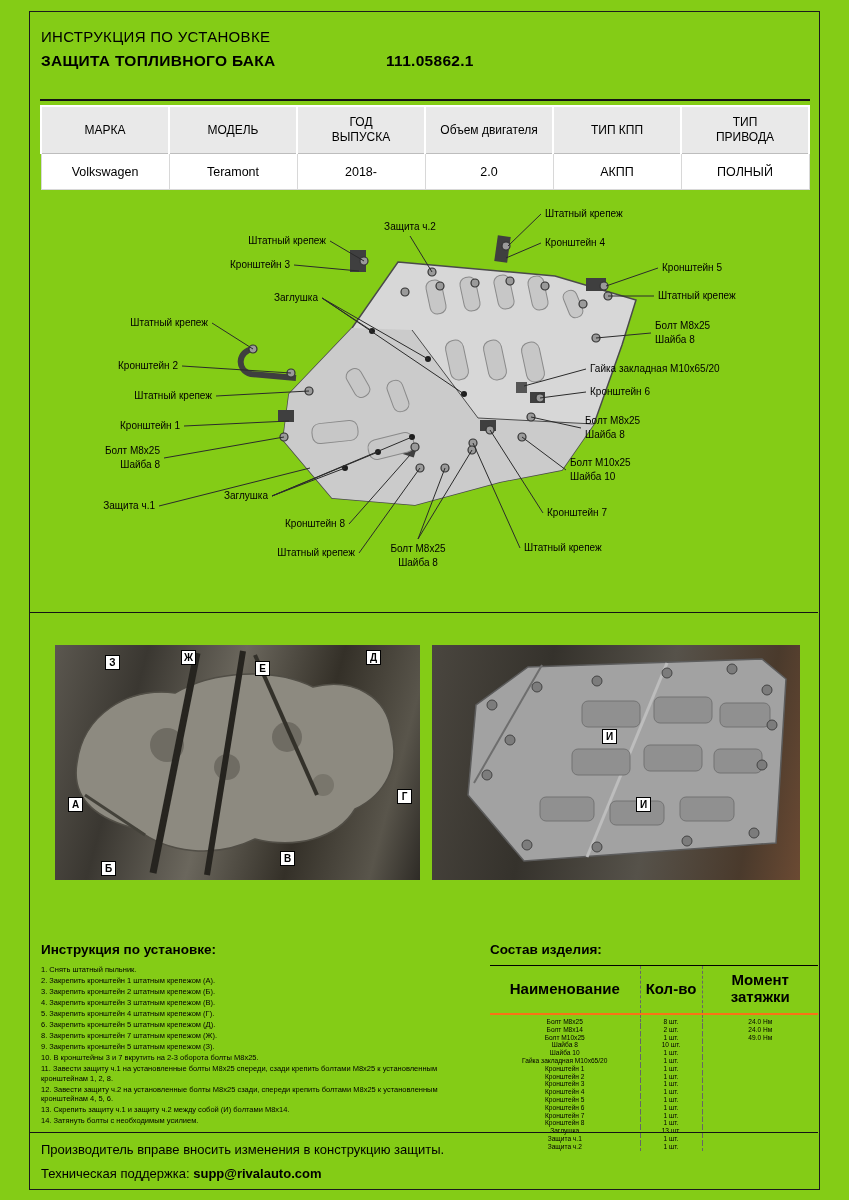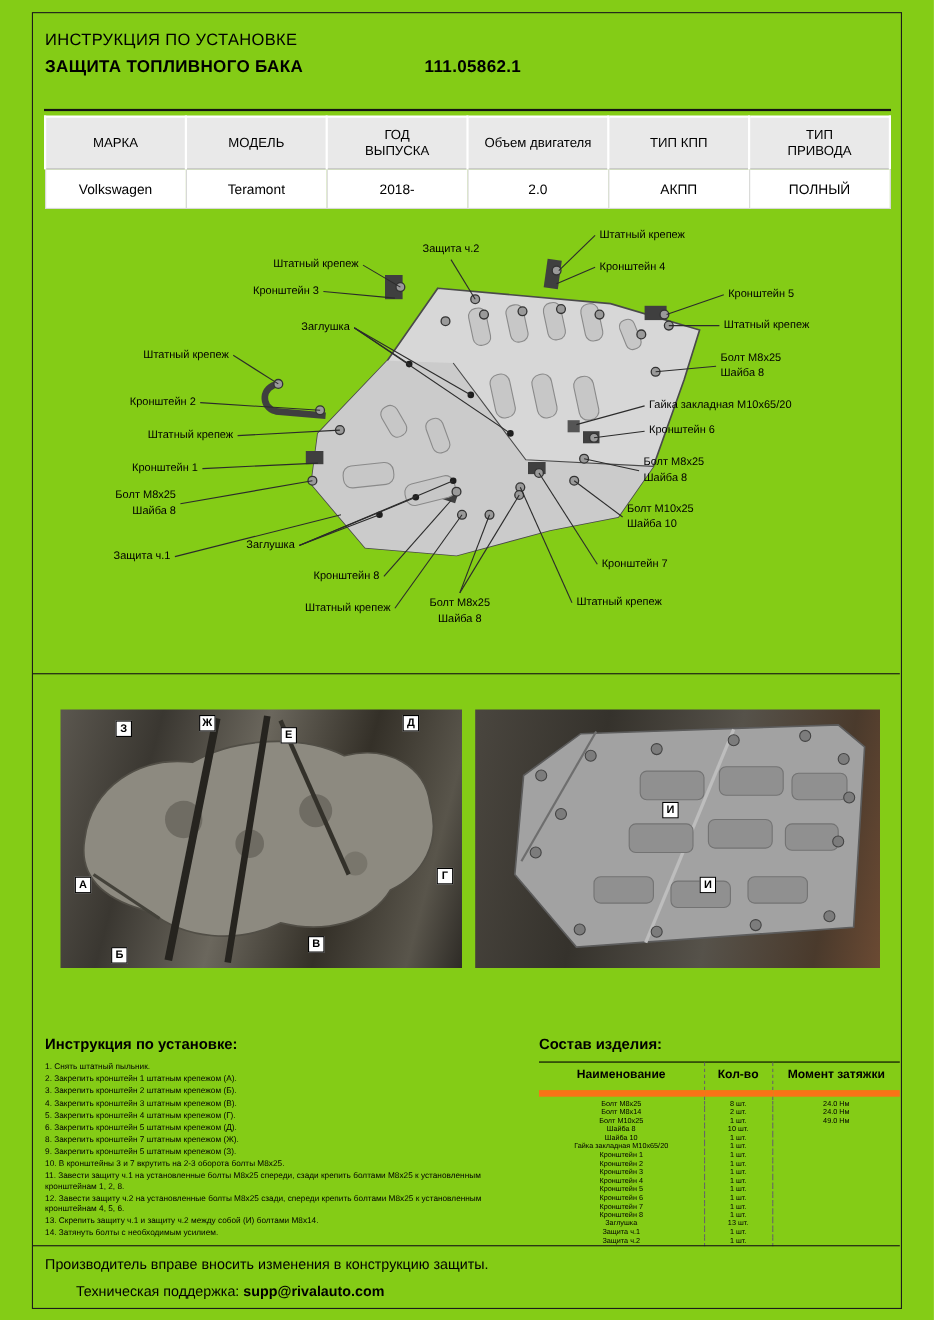--- a/index.html
+++ b/index.html
@@ -43,28 +43,28 @@
   .photo-svg{position:absolute;inset:0;width:100%;height:100%;}
   .marker-layer{position:absolute;inset:0;}
   .pmarker{position:absolute;width:15px;height:15px;background:#fff;border:1px solid #000;color:#000;font-size:10px;font-weight:bold;display:flex;align-items:center;justify-content:center;box-sizing:border-box;}
 
   
   .instructions{position:absolute;left:41px;top:942px;width:440px;}
   .col-title{font-size:13.5px;font-weight:bold;margin:0 0 8px 0;}
   .step{font-size:7.5px;line-height:9.5px;margin-bottom:1.5px;}
   .parts{position:absolute;left:490px;top:942px;width:328px;}
   .parts-table{width:100%;border-collapse:collapse;table-layout:fixed;margin-top:4px;}
-  .parts-table th{font-size:11px;font-weight:bold;padding:5px 0 8px 0;border-top:1.5px solid #000;border-bottom:6px solid #f97316;text-align:center;}
+  .parts-table th{font-size:15px;font-weight:bold;padding:5px 0 8px 0;border-top:1.5px solid #000;border-bottom:2px solid #f97316;text-align:center;}
   .parts-table td{font-size:6.6px;line-height:7.8px;text-align:center;padding:0;}
   .parts-table tbody tr:first-child td{padding-top:3px;}
   .parts-table th:nth-child(-n+2),.parts-table td:nth-child(-n+2){border-right:1px dashed #666;}
 
   
   .footer-line1{position:absolute;left:41px;top:1142px;font-size:13px;}
-  .footer-line2{position:absolute;left:41px;top:1166px;font-size:13px;margin-left:28px;}
+  .footer-line2{position:absolute;left:41px;top:1166px;font-size:13px;}
   .footer-line2 b{font-weight:bold;}
 </style>
 </head>
 <body>
 
 <div class="page">
   <div class="page-frame"></div>
 
   <div class="hdr">
     <div class="hdr-line1">ИНСТРУКЦИЯ ПО УСТАНОВКЕ</div>

